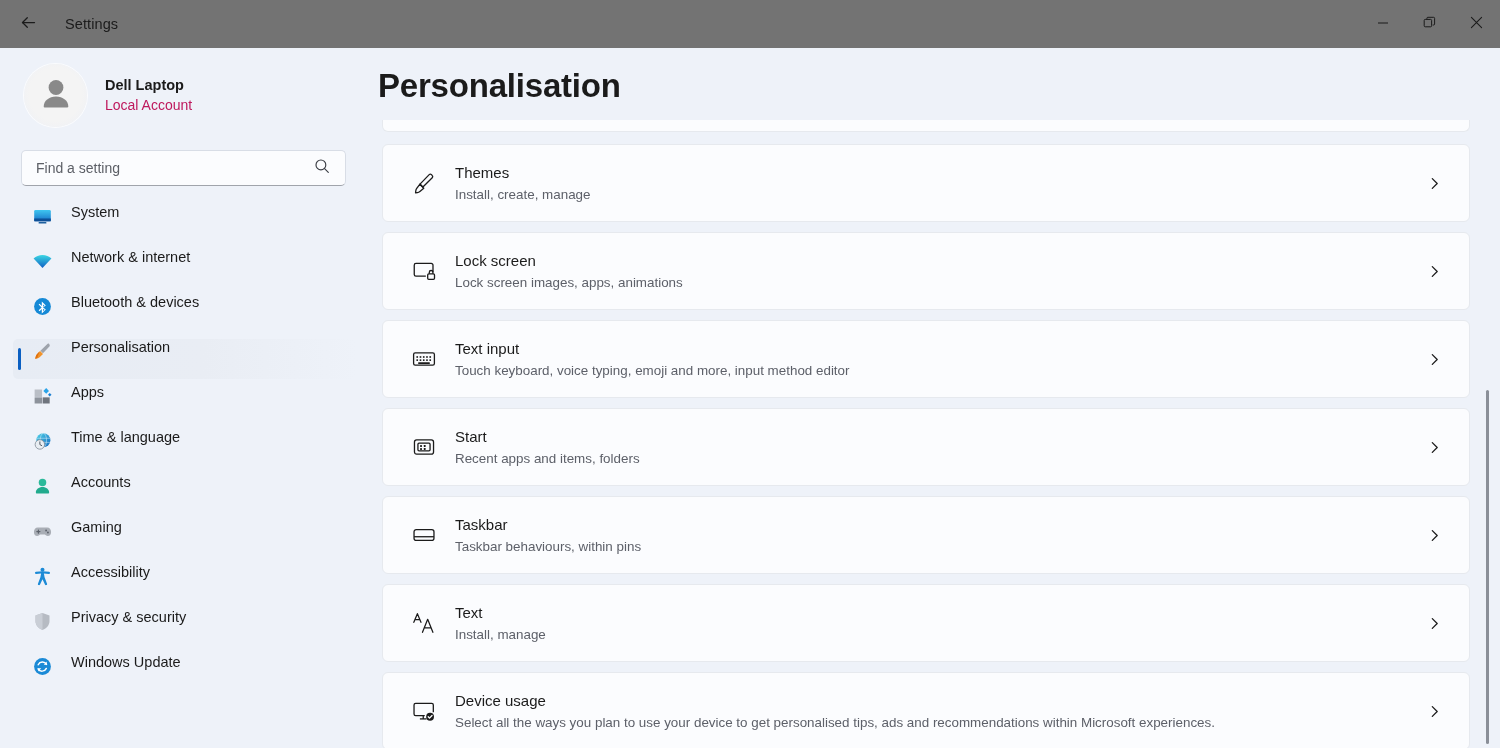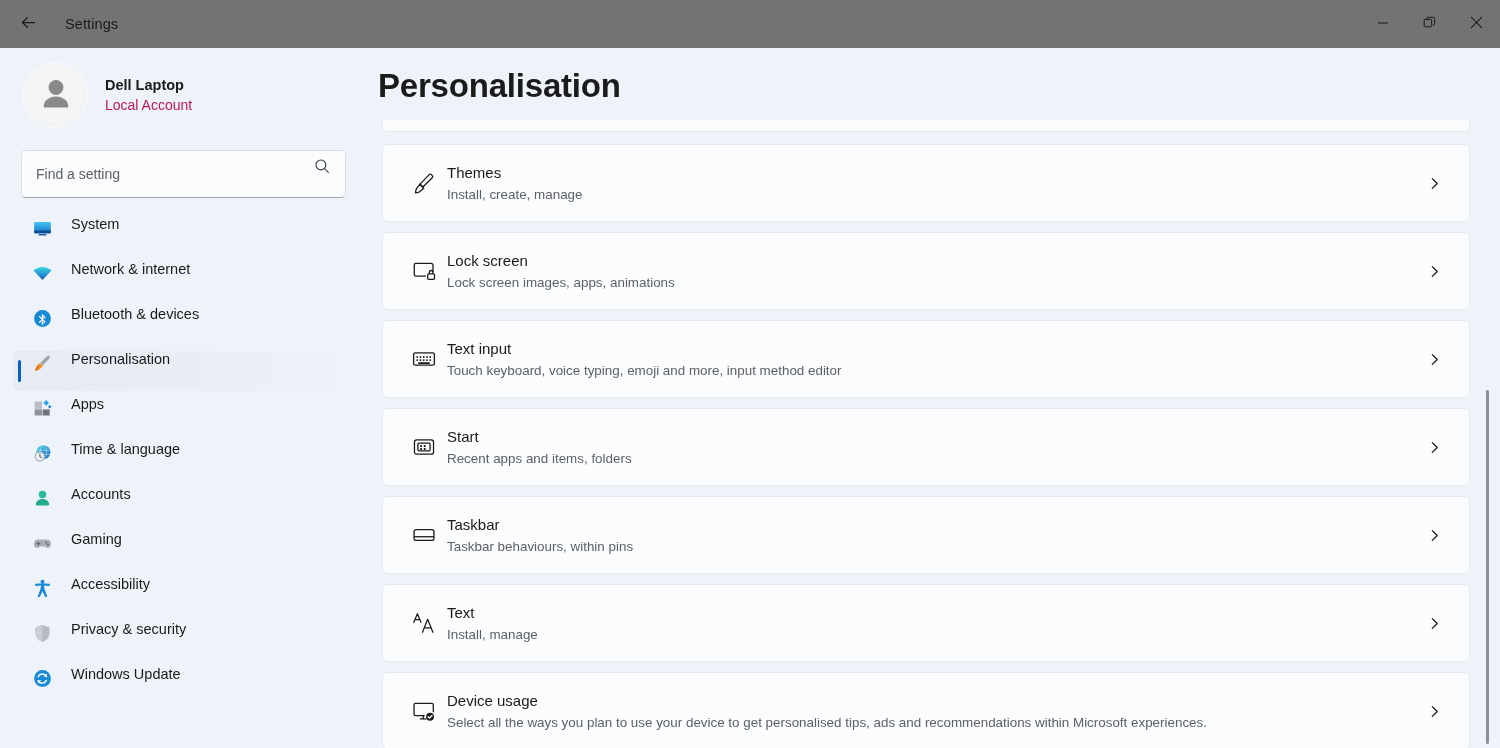--- a/index.html
+++ b/index.html
@@ -49,21 +49,21 @@
     flex: 0 0 auto;
     box-shadow: 0 0 0 1px rgba(255,255,255,.7);
   }
   .avatar-glyph { display: block; }
   .account-meta { margin-left: 18px; line-height: 1.28; }
   .account-name { font-size: 14.5px; font-weight: 700; color: #1b1b1b; }
   .account-type { font-size: 14px; color: #be185d; margin-top: 2px; }
 
   .search-wrap { margin: 23px 24px 0 21px; position: relative; }
   .search-box {
-    width: 325px; height: 48px;
+    width: 325px; height: 36px;
     background: #fbfcfe;
     border: 1px solid #d8dde6;
     border-bottom: 1px solid #a0a4ab;
     border-radius: 5px;
     padding: 0 38px 0 14px;
     font-family: "Liberation Sans", sans-serif;
     font-size: 14px; color: #1b1b1b;
     outline: none;
   }
   .search-box::placeholder { color: #5c5f66; }
@@ -126,21 +126,21 @@
     border-radius: 6px;
     margin-bottom: 10px;
     padding: 0 22px 0 24px;
     cursor: pointer;
   }
   .card-icon {
     width: 34px; flex: 0 0 34px;
     display: flex; align-items: center; justify-content: center;
     color: #1b1b1b;
   }
-  .card-text { margin-left: 6px; flex: 1 1 auto; line-height: 1.3; }
+  .card-text { margin-left: 14px; flex: 1 1 auto; line-height: 1.3; }
   .card-title { font-size: 15px; color: #1b1b1b; }
   .card-sub { font-size: 13.4px; color: #5d6069; margin-top: 3px; }
   .chevron { flex: 0 0 auto; display: flex; align-items: center; justify-content: center; width: 26px; }
 
   
   .scrollbar {
     position: absolute; right: 6px; top: 0; bottom: 0; width: 12px;
   }
   .scroll-thumb {
     position: absolute; left: 4px; width: 3px;

